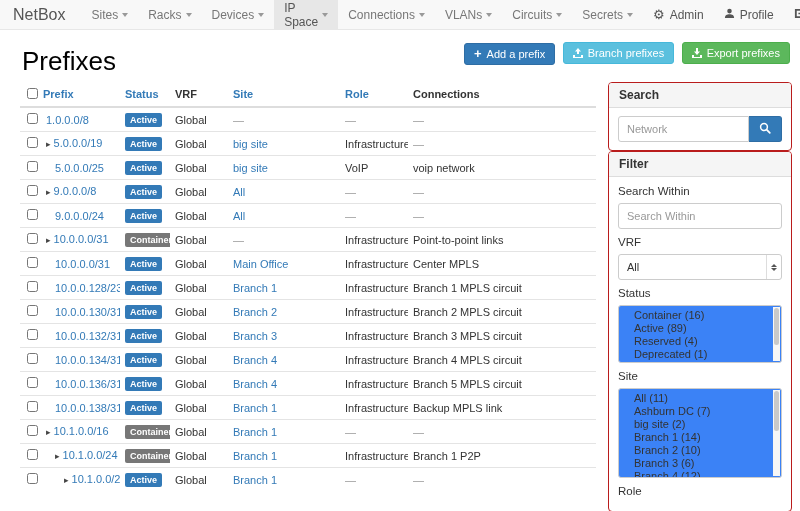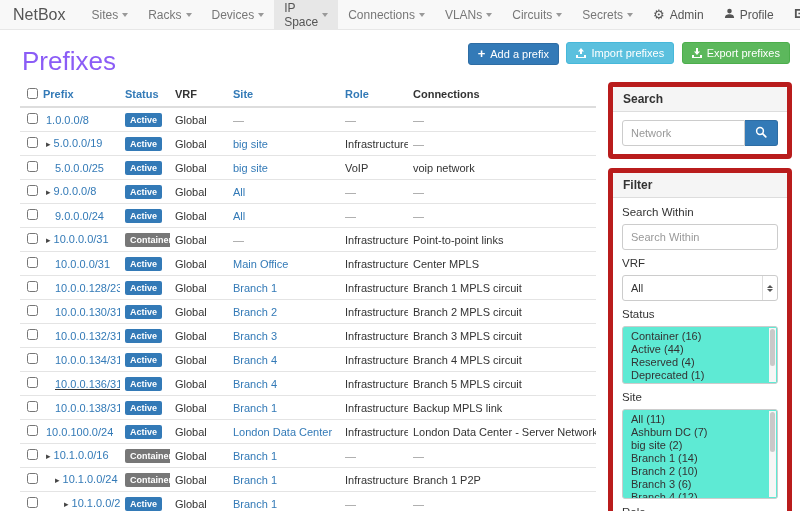--- a/index.html
+++ b/index.html
@@ -15,21 +15,21 @@
     color:#777; cursor:pointer; }
   .nav-item.active { background:#e7e7e7; color:#555; }
   .caret { display:inline-block; width:0; height:0; border-left:3.5px solid transparent;
     border-right:3.5px solid transparent; border-top:4px solid #999; margin-top:1px; }
   .nav-right { margin-left:auto; display:flex; align-items:center; padding-right:12px; }
   .nav-right .nav-item { gap:5px; color:#555; }
   .glyph { font-size:13px; line-height:1; }
   .nav-icon { width:11px; height:11px; display:inline-block; }
 
   
-  .page-title { font-size:26px; font-weight:normal; color:#8b5cf6; margin:16px 0 1px 22px; }
+  .page-title { font-size:26px; font-weight:normal; color:#000000; margin:16px 0 1px 22px; }
   .actions { position:absolute; top:42px; right:10px; }
   .btn { display:inline-flex; align-items:center; gap:5px; font-size:11px; color:#fff;
     padding:4px 9px; border-radius:3px; margin-left:3px; cursor:pointer;
     font-family:"Liberation Sans",sans-serif; }
   .btn-primary { background:#337ab7; border:1px solid #2e6da4; }
   .btn-info    { background:#5bc0de; border:1px solid #46b8da; }
   .btn-success { background:#5cb85c; border:1px solid #4cae4c; }
   .btn svg { display:block; }
   .plus-glyph { font-size:13px; font-weight:bold; line-height:10px; }
 
@@ -47,21 +47,21 @@
   .muted { color:#999; }
   .row-caret { color:#444; font-size:9px; margin-right:3px; }
   .badge { display:inline-block; font-size:9px; font-weight:bold; color:#fff;
     padding:2px 5px; border-radius:2px; line-height:10px; }
   .badge-active { background:#337ab7; }
   .badge-container { background:#777; }
   input[type=checkbox] { width:11px; height:11px; margin:1px 0 0 2px; }
 
   
   .sidebar { position:absolute; left:608px; top:82px; width:184px; }
-  .panel { border:5px solid #b91c1c; border-radius:4px; background:#fff; margin-bottom:9px; }
+  .panel { border:1px solid #b91c1c; border-radius:4px; background:#fff; }
   .panel-heading { background:#f5f5f5; border-bottom:1px solid #ddd; padding:5px 10px;
     font-size:12px; font-weight:bold; color:#333; border-radius:3px 3px 0 0; line-height:14px; }
   .panel-body { padding:8px 9px; }
   .input-group { display:flex; }
   .input-group input { flex:1; min-width:0; height:17px; border:1px solid #ccc;
     border-radius:3px 0 0 3px; padding:12px 8px; font-size:11px;
     font-family:"Liberation Sans",sans-serif; }
   .input-group .search-btn { width:33px; height:26px; background:#337ab7; border:1px solid #2e6da4;
     border-left:none; border-radius:0 3px 3px 0; display:flex; align-items:center;
     justify-content:center; cursor:pointer; }
@@ -73,21 +73,21 @@
   .select { position:relative; width:100%; height:26px; border:1px solid #ccc; border-radius:3px;
     font-size:11px; display:flex; align-items:center; padding-left:8px; cursor:pointer;
     background:#fff; }
   .select .spin { position:absolute; right:0; top:0; bottom:0; width:15px; border-left:1px solid #ddd;
     display:flex; flex-direction:column; align-items:center; justify-content:center; gap:1px; }
   .tri-up { width:0;height:0;border-left:3px solid transparent;border-right:3px solid transparent;
     border-bottom:3.5px solid #555; }
   .tri-dn { width:0;height:0;border-left:3px solid transparent;border-right:3px solid transparent;
     border-top:3.5px solid #555; }
   .listbox { position:relative; border:1px solid #ccc; border-radius:3px; overflow:hidden;
-    padding:3px 0; background:#5eead4; }
+    padding:3px 7px; background:#3b82f6; }
   .lb-status { height:58px; } .lb-site { height:90px; }
   .opt { font-size:11px; line-height:13px; padding:0 8px; white-space:nowrap; cursor:pointer; }
   .sbar { position:absolute; top:1px; bottom:1px; right:1px; width:7px; background:#f6f6f6; }
   .sthumb { position:absolute; left:1px; right:1px; background:#c9c9c9; border-radius:3px; }
 </style>
 </head>
 <body>
 
 <div class="navbar">
   <div class="brand">NetBox</div>
@@ -153,21 +153,21 @@
     <span class="plus-glyph">+</span>
     <span>Add a prefix</span>
   </span>
   <span class="btn btn-info">
     <span>
       <svg width="10" height="10" viewBox="0 0 10 10">
           <path d="M5 0 L8 3.5 H6 V6 H4 V3.5 H2 Z" fill="#fff"></path>
           <path d="M0 7 H2 V9 H8 V7 H10 V10 H0 Z" fill="#fff"></path>
         </svg>
     </span>
-    <span>Import prefixes</span>
+    <span>Branch prefixes</span>
   </span>
   <span class="btn btn-success">
     <span>
       <svg width="10" height="10" viewBox="0 0 10 10">
           <path d="M4 0 H6 V3.5 H8 L5 7 L2 3.5 H4 Z" fill="#fff"></path>
           <path d="M0 7 H2 V9 H8 V7 H10 V10 H0 Z" fill="#fff"></path>
         </svg>
     </span>
     <span>Export prefixes</span>
   </span>
@@ -292,44 +292,35 @@
           <td><input type="checkbox" style=""></td>
           <td style="padding-left: 17px;"><a class="lnk">10.0.0.134/31</a></td>
           <td><span class="badge badge-active">Active</span></td>
           <td>Global</td>
           <td><a class="lnk">Branch 4</a></td>
           <td>Infrastructure</td>
           <td>Branch 4 MPLS circuit</td>
         </tr>
         <tr>
           <td><input type="checkbox" style=""></td>
-          <td style="padding-left: 17px; text-decoration: underline;"><a class="lnk">10.0.0.136/31</a></td>
+          <td style="padding-left: 17px;"><a class="lnk">10.0.0.136/31</a></td>
           <td><span class="badge badge-active">Active</span></td>
           <td>Global</td>
           <td><a class="lnk">Branch 4</a></td>
           <td>Infrastructure</td>
           <td>Branch 5 MPLS circuit</td>
         </tr>
         <tr>
           <td><input type="checkbox" style=""></td>
           <td style="padding-left: 17px;"><a class="lnk">10.0.0.138/31</a></td>
           <td><span class="badge badge-active">Active</span></td>
           <td>Global</td>
           <td><a class="lnk">Branch 1</a></td>
           <td>Infrastructure</td>
           <td>Backup MPLS link</td>
-        </tr>
-        <tr>
-          <td><input type="checkbox" style=""></td>
-          <td style="padding-left: 8px;"><a class="lnk">10.0.100.0/24</a></td>
-          <td><span class="badge badge-active">Active</span></td>
-          <td>Global</td>
-          <td><a class="lnk">London Data Center</a></td>
-          <td>Infrastructure</td>
-          <td>London Data Center - Server Network</td>
         </tr>
         <tr>
           <td><input type="checkbox" style=""></td>
           <td style="padding-left: 8px;"><span class="row-caret">▸</span><a class="lnk">10.1.0.0/16</a></td>
           <td><span class="badge badge-container">Container</span></td>
           <td>Global</td>
           <td><a class="lnk">Branch 1</a></td>
           <td><span class="muted">—</span></td>
           <td><span class="muted">—</span></td>
         </tr>
@@ -388,21 +379,21 @@
             <span class="tri-dn"></span>
           </span>
       </div>
 
       <label class="flabel">Status</label>
       <div class="listbox lb-status" id="status-listbox">
         <div class="sbar">
             <div class="sthumb" style="top:1px;height:68%;"></div>
           </div>
       <div class="opt">Container (16)</div>
-          <div class="opt">Active (44)</div>
+          <div class="opt">Active (89)</div>
           <div class="opt">Reserved (4)</div>
           <div class="opt">Deprecated (1)</div>
         </div>
 
       <label class="flabel">Site</label>
       <div class="listbox lb-site" id="site-listbox">
         <div class="sbar">
             <div class="sthumb" style="top:1px;height:46%;"></div>
           </div>
       <div class="opt">All (11)</div>

